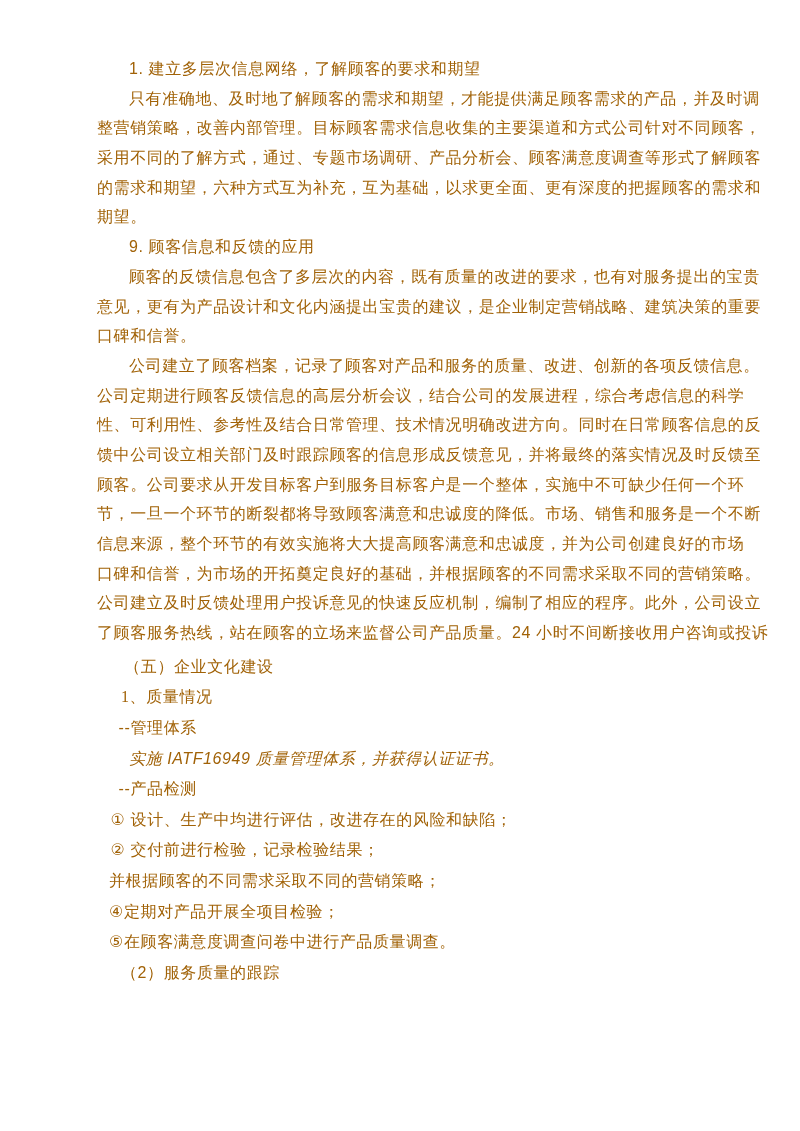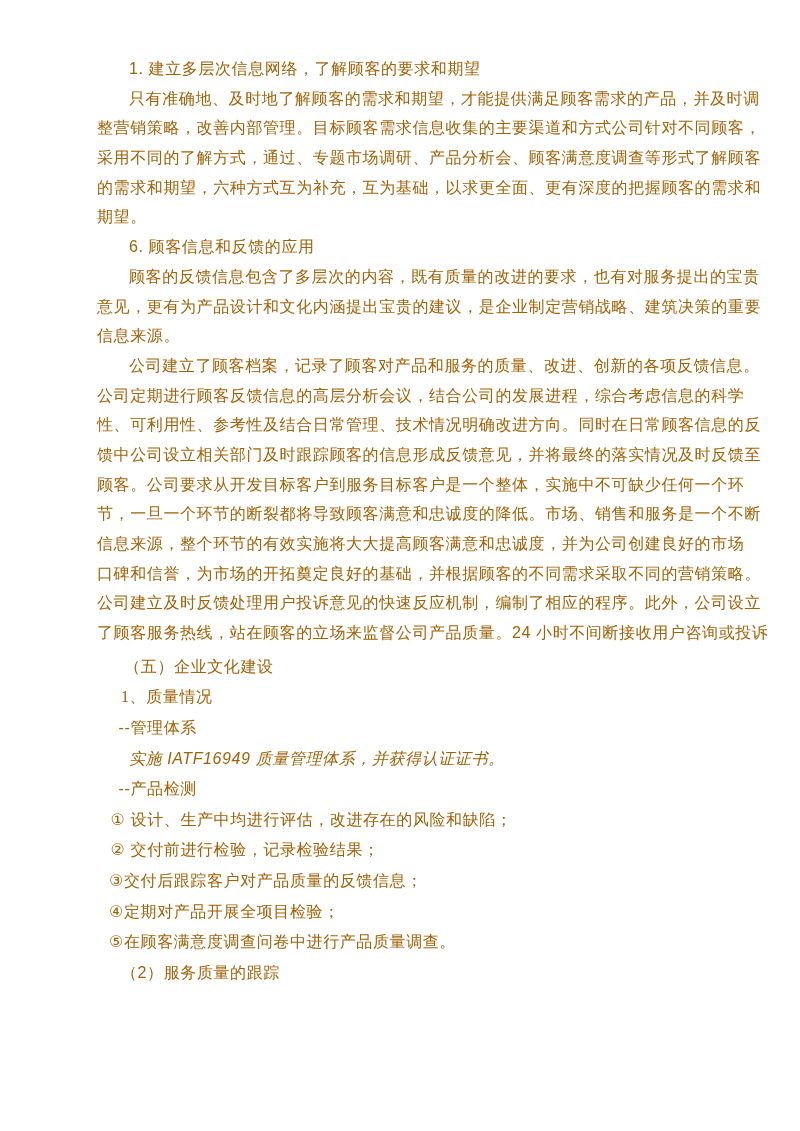--- a/index.html
+++ b/index.html
@@ -58,26 +58,26 @@
         <div class="line first">1. 建立多层次信息网络，了解顾客的要求和期望</div>
       </div>
       <div class="block k-body">
         <div class="line first">只有准确地、及时地了解顾客的需求和期望，才能提供满足顾客需求的产品，并及时调</div>
         <div class="line">整营销策略，改善内部管理。目标顾客需求信息收集的主要渠道和方式公司针对不同顾客，</div>
         <div class="line">采用不同的了解方式，通过、专题市场调研、产品分析会、顾客满意度调查等形式了解顾客</div>
         <div class="line">的需求和期望，六种方式互为补充，互为基础，以求更全面、更有深度的把握顾客的需求和</div>
         <div class="line">期望。</div>
       </div>
       <div class="block k-body">
-        <div class="line first">6. 顾客信息和反馈的应用</div>
+        <div class="line first">9. 顾客信息和反馈的应用</div>
       </div>
       <div class="block k-body">
         <div class="line first">顾客的反馈信息包含了多层次的内容，既有质量的改进的要求，也有对服务提出的宝贵</div>
         <div class="line">意见，更有为产品设计和文化内涵提出宝贵的建议，是企业制定营销战略、建筑决策的重要</div>
-        <div class="line">信息来源。</div>
+        <div class="line">口碑和信誉。</div>
       </div>
       <div class="block k-body">
         <div class="line first">公司建立了顾客档案，记录了顾客对产品和服务的质量、改进、创新的各项反馈信息。</div>
         <div class="line">公司定期进行顾客反馈信息的高层分析会议，结合公司的发展进程，综合考虑信息的科学</div>
         <div class="line">性、可利用性、参考性及结合日常管理、技术情况明确改进方向。同时在日常顾客信息的反</div>
         <div class="line">馈中公司设立相关部门及时跟踪顾客的信息形成反馈意见，并将最终的落实情况及时反馈至</div>
         <div class="line">顾客。公司要求从开发目标客户到服务目标客户是一个整体，实施中不可缺少任何一个环</div>
         <div class="line">节，一旦一个环节的断裂都将导致顾客满意和忠诚度的降低。市场、销售和服务是一个不断</div>
         <div class="line">信息来源，整个环节的有效实施将大大提高顾客满意和忠诚度，并为公司创建良好的市场</div>
         <div class="line">口碑和信誉，为市场的开拓奠定良好的基础，并根据顾客的不同需求采取不同的营销策略。</div>
@@ -99,21 +99,21 @@
       <div class="block k-dash">
         <div class="line first">--产品检测</div>
       </div>
       <div class="block k-circ-a">
         <div class="line first">① 设计、生产中均进行评估，改进存在的风险和缺陷；</div>
       </div>
       <div class="block k-circ-a">
         <div class="line first">② 交付前进行检验，记录检验结果；</div>
       </div>
       <div class="block k-circ-b">
-        <div class="line first">③交付后跟踪客户对产品质量的反馈信息；</div>
+        <div class="line first">并根据顾客的不同需求采取不同的营销策略；</div>
       </div>
       <div class="block k-circ-b">
         <div class="line first">④定期对产品开展全项目检验；</div>
       </div>
       <div class="block k-circ-b">
         <div class="line first">⑤在顾客满意度调查问卷中进行产品质量调查。</div>
       </div>
       <div class="block k-paren">
         <div class="line first">（2）服务质量的跟踪</div>
       </div>

